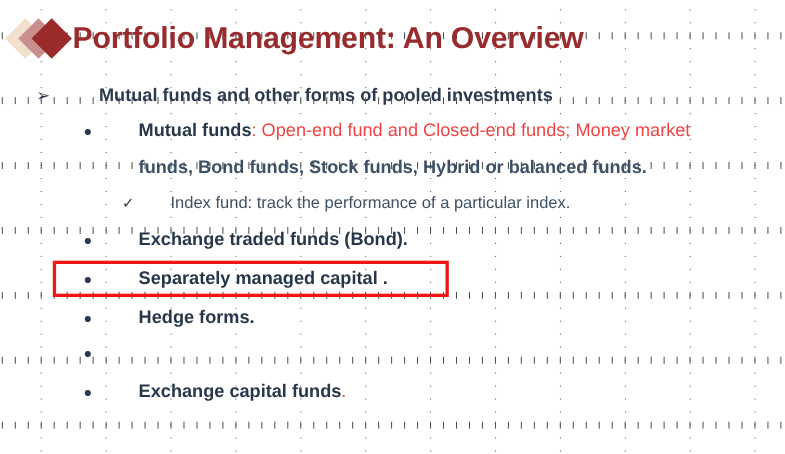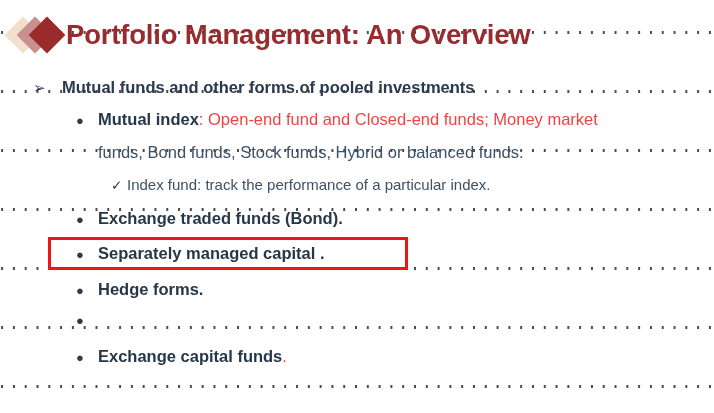--- a/index.html
+++ b/index.html
@@ -76,21 +76,21 @@
   .row {
     position: absolute;
     display: flex;
     align-items: baseline;
     white-space: nowrap;
   }
   .marker {
     flex: none;
     text-align: left;
   }
-  .txt { display: inline-block; }
+  .txt { display: inline-block; margin-left: 28px; }
 
   
   .lvl1 {
     left: 33px;
     font-size: 16.5px;
     color: #2b3a4e;
     font-weight: bold;
   }
   .lvl1 .marker {
     width: 29px;
@@ -112,21 +112,21 @@
     line-height: 1;
   }
   .lvl2 .b { font-weight: bold; color: #27374a; }
   .lvl2 .n { font-weight: normal; color: #ef4444; }
 
   
   .cont {
     left: 98px;
     font-size: 16.5px;
     color: #3d5166;
-    font-weight: normal;
+    font-weight: bold;
     justify-content: center;
   }
 
   
   .lvl3 {
     left: 111px;
     font-size: 15px;
     color: #3d5166;
     font-weight: normal;
   }
@@ -164,21 +164,21 @@
     </div>
 
     <div class="row lvl1" style="top:78px;">
       <span class="marker">➢</span>
       <span class="txt">Mutual funds and other forms of pooled investments</span>
     </div>
 
     <div class="row lvl2" style="top:110px;">
       <span class="marker">●</span>
       <span class="txt">
-        <span class="b">Mutual index</span><span class="n">: Open-end fund and Closed-end funds; Money market</span>
+        <span class="b">Mutual funds</span><span class="n">: Open-end fund and Closed-end funds; Money market</span>
       </span>
     </div>
 
     <div class="row cont" style="top:143px;">
       <span class="txt">funds, Bond funds, Stock funds, Hybrid or balanced funds.</span>
     </div>
 
     <div class="row lvl3" style="top:176px;">
       <span class="marker">✓</span>
       <span class="txt">Index fund: track the performance of a particular index.</span>

